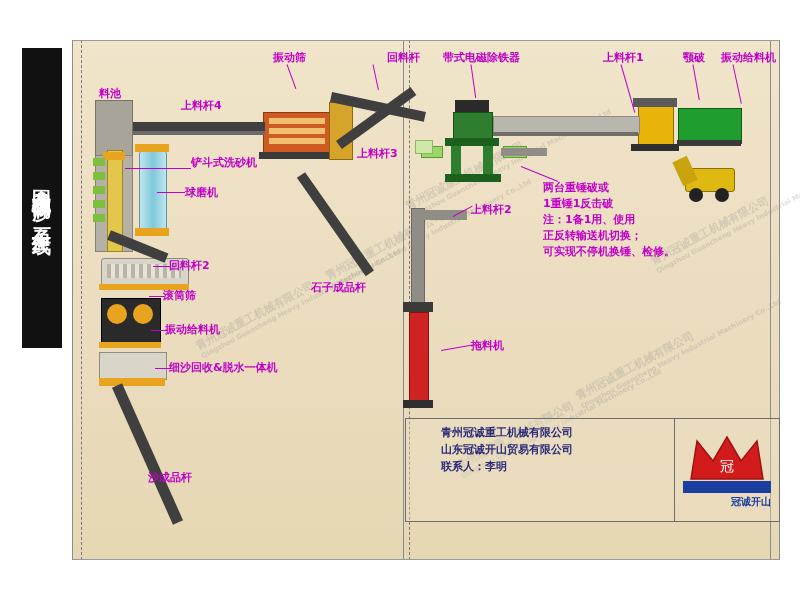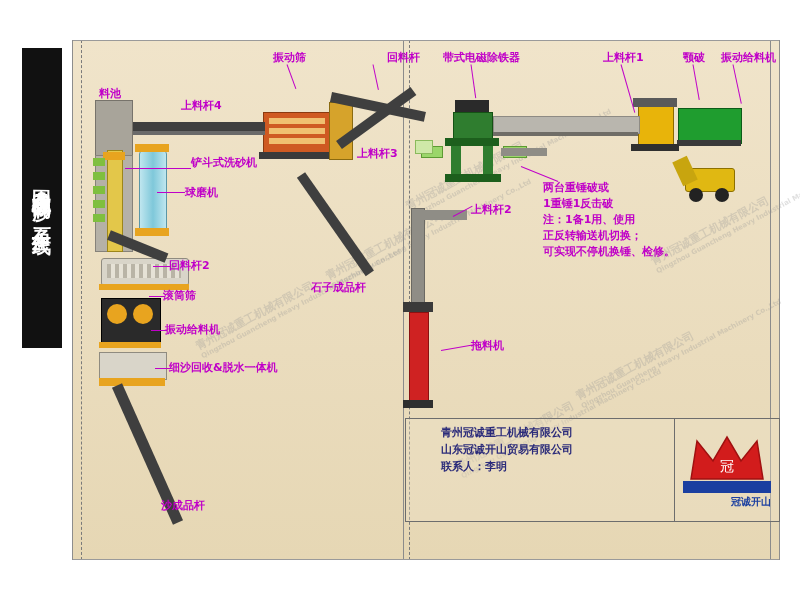--- a/index.html
+++ b/index.html
@@ -206,21 +206,21 @@
     <div class="lbl" style="left:90px;top:248px;">滚筒筛</div>
     <div class="leader" style="left:76px;top:256px;width:16px;"></div>
     <div class="lbl" style="left:92px;top:282px;">振动给料机</div>
     <div class="leader" style="left:78px;top:290px;width:16px;"></div>
     <div class="lbl" style="left:96px;top:320px;">细沙回收&amp;脱水一体机</div>
     <div class="leader" style="left:82px;top:328px;width:16px;"></div>
 
     <div class="lbl" style="left:238px;top:240px;">石子成品杆</div>
     <div class="lbl" style="left:398px;top:298px;">拖料机</div>
     <div class="leader" style="left:368px;top:310px;width:32px;transform:rotate(-10deg);"></div>
-    <div class="lbl" style="left:88px;top:430px;margin-top:28px;">沙成品杆</div>
+    <div class="lbl" style="left:75px;top:430px;">沙成品杆</div>
 
     <div class="note" style="left:470px;top:140px;">
       <span>两台重锤破或</span><br>
       <span>1重锤1反击破</span><br>
       <span>注：1备1用、使用</span><br>
       <span>正反转输送机切换；</span><br>
       <span>可实现不停机换锤、检修。</span>
     </div>
     <div class="leader" style="left:448px;top:126px;width:40px;transform:rotate(22deg);"></div>
 

